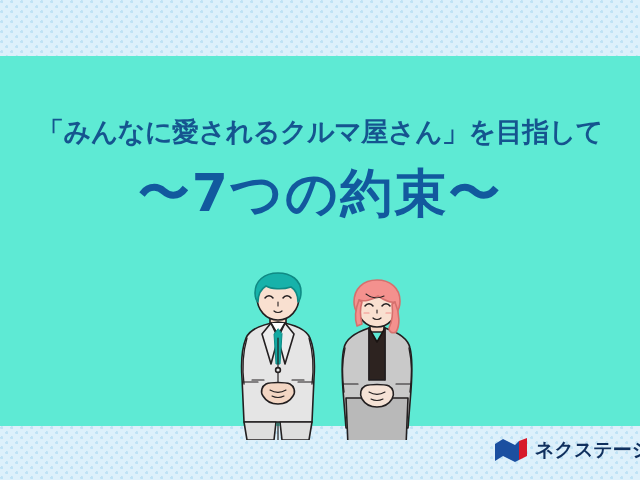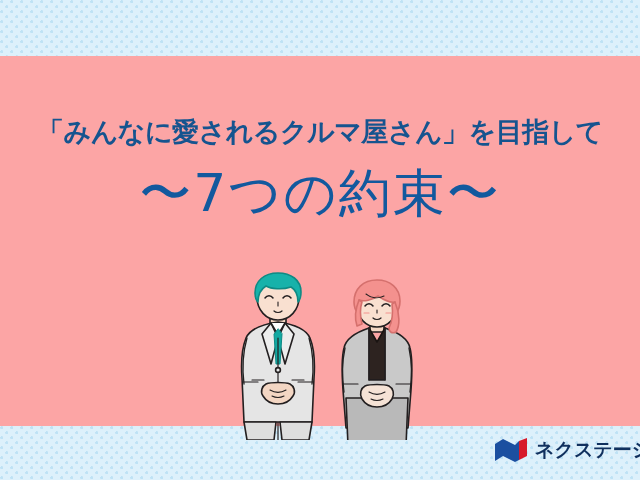--- a/index.html
+++ b/index.html
@@ -10,21 +10,21 @@
     width: 640px;
     height: 480px;
     overflow: hidden;
     background: #ffffff;
     font-family: "DejaVu Sans", "Liberation Sans", sans-serif;
   }
   .slide {
     position: relative;
     width: 640px;
     height: 480px;
-    background: #fca5a5;
+    background: #5eead4;
     overflow: hidden;
   }
 
   
   .dot-band {
     position: absolute;
     left: 0;
     width: 640px;
     background-color: #ddf0fb;
     background-image:
@@ -56,21 +56,21 @@
     font-weight: bold;
     color: #15548f;
     letter-spacing: -0.5px;
     line-height: 40px;
     white-space: nowrap;
   }
   .headline-line2 {
     margin-top: 10px;
     font-family: "DejaVu Sans", "Liberation Sans", sans-serif;
     font-size: 52px;
-    font-weight: normal;
+    font-weight: bold;
     color: #12599e;
     letter-spacing: 2px;
     line-height: 62px;
     white-space: nowrap;
   }
 
   
   .illustration {
     position: absolute;
     left: 238px;

